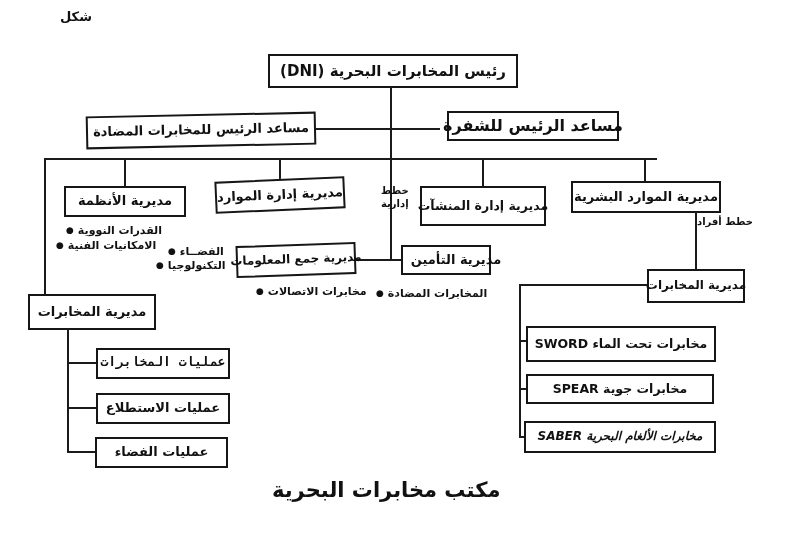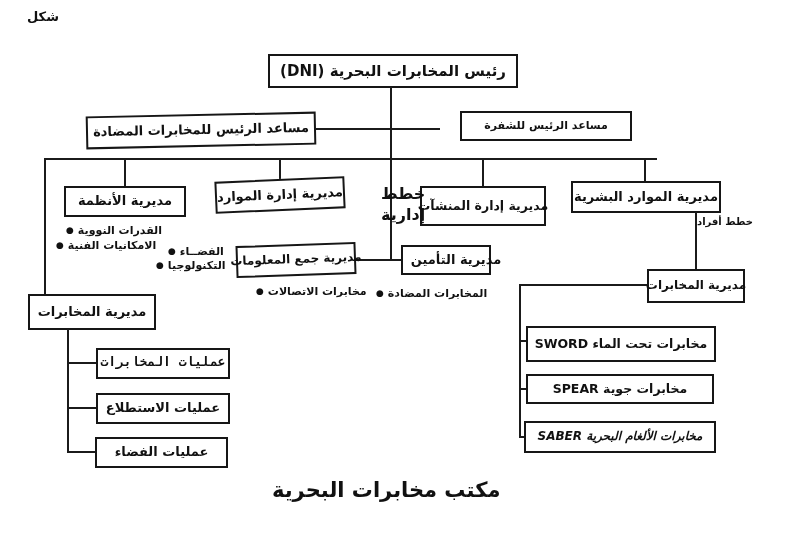--- a/index.html
+++ b/index.html
@@ -20,55 +20,55 @@
   .v { width:2px; }
   .bullet-item {
     position:absolute; display:flex; align-items:center; gap:4px;
     font-weight:700; white-space:nowrap; direction:ltr;
   }
   .bullet-item .dot { font-size:9px; line-height:1; }
   .note {
     position:absolute; font-weight:700; text-align:center;
     direction:rtl; white-space:nowrap;
   }
-  .fig-label { position:absolute; font-weight:700; }
+  .fig-label { position:absolute; font-weight:700;margin-left:33px; }
   .footer-title { position:absolute; font-weight:700; direction:rtl; }
 </style>
 </head>
 <body>
 
 <div class="page">
 
   <div class="fig-label" style="left:27px;top:9px;font-size:13px;">شكل</div>
 
   <div class="box" style="left:268px;top:54px;width:250px;height:34px;font-size:15px;">رئيس المخابرات البحرية (DNI)</div>
 
   <div class="line v" style="left:390px;top:87px;height:71px;"></div>
 
   <div class="line h" style="left:316px;top:128px;width:124px;"></div>
 
   <div class="box" style="left:86px;top:114px;width:230px;height:33px;font-size:13px;transform:rotate(-1.2deg);">مساعد الرئيس للمخابرات المضادة</div>
-  <div class="box" style="left:460px;top:111px;width:172px;height:30px;font-size:11px;">مساعد الرئيس للشفرة</div>
+  <div class="box" style="left:447px;top:111px;width:172px;height:30px;font-size:16px;">مساعد الرئيس للشفرة</div>
 
   <div class="line h" style="left:44px;top:158px;width:613px;"></div>
 
   <div class="line v" style="left:44px;top:158px;height:138px;"></div>
   <div class="line v" style="left:124px;top:158px;height:30px;"></div>
   <div class="line v" style="left:279px;top:158px;height:23px;"></div>
   <div class="line v" style="left:482px;top:158px;height:30px;"></div>
   <div class="line v" style="left:644px;top:158px;height:25px;"></div>
   <div class="line v" style="left:390px;top:158px;height:103px;"></div>
   <div class="line h" style="left:356px;top:259px;width:46px;"></div>
 
   <div class="box" style="left:64px;top:186px;width:122px;height:31px;font-size:13px;">مديرية الأنظمة</div>
   <div class="box" style="left:215px;top:179px;width:130px;height:32px;font-size:13px;transform:rotate(-2.5deg);">مديرية إدارة الموارد</div>
   <div class="box" style="left:420px;top:186px;width:126px;height:40px;font-size:12.5px;">مديرية إدارة المنشآت</div>
   <div class="box" style="left:571px;top:181px;width:150px;height:32px;font-size:13px;">مديرية الموارد البشرية</div>
 
-  <div class="note" style="left:381px;top:184px;font-size:16px;line-height:1.3;">
+  <div class="note" style="left:381px;top:184px;font-size:10px;line-height:1.3;">
     <span style="display:block;">خطط</span>
     <span style="display:block;">إدارية</span>
   </div>
 
   <div class="note" style="left:697px;top:216px;font-size:10px;">خطط أفراد</div>
 
   <div class="bullet-item" style="left:66px;top:224px;font-size:11px;">
     <span class="dot">●</span>
     <span>القدرات النووية</span>
   </div>

